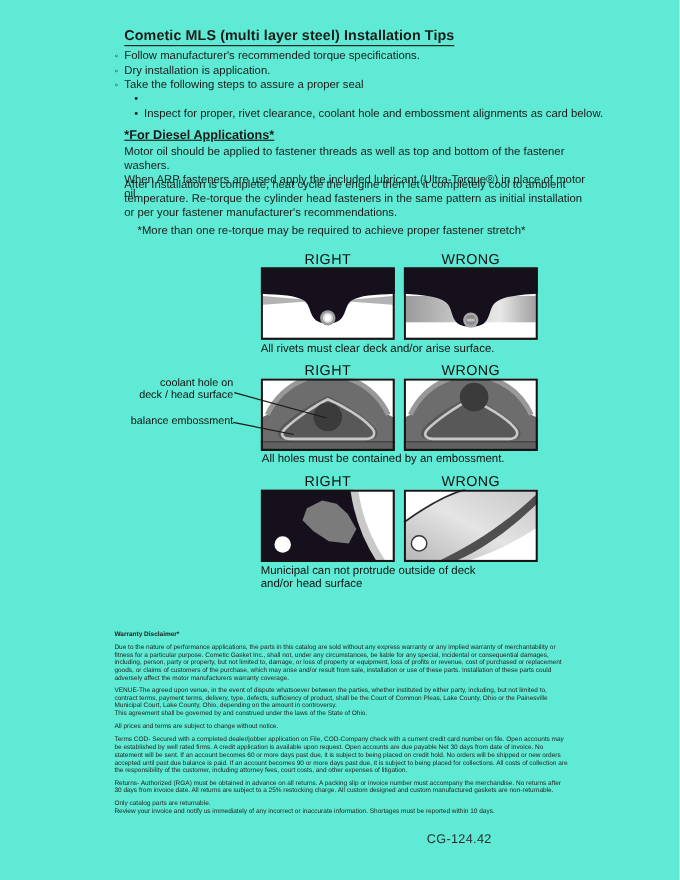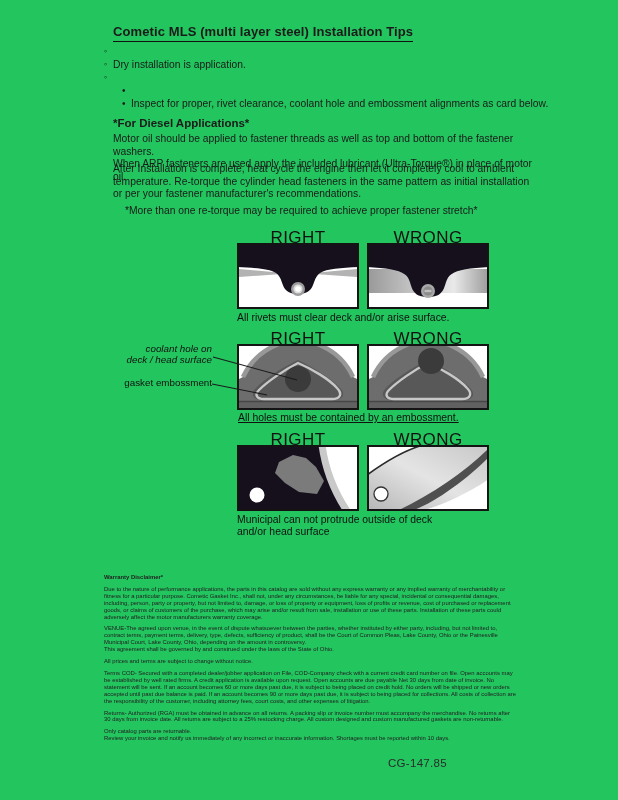--- a/index.html
+++ b/index.html
@@ -13,43 +13,43 @@
   }
   *{margin:0;padding:0;box-sizing:border-box;}
   html,body{background:#ffffff;}
   body{
     font-family:"Liberation Sans","DejaVu Sans",sans-serif;
     color:var(--ink);
   }
   .page{
     position:relative;
     width:618px;height:800px;
-    background:#22c55e;
+    background:#5eead4;
     overflow:hidden;
   }
   .abs{position:absolute;}
 
   .doc-title{
     left:113px;top:24px;
     font-size:13px;font-weight:bold;
     border-bottom:1.6px solid #111;
     padding-bottom:2px;
     letter-spacing:.1px;
     white-space:nowrap;
   }
   .bullets{left:104px;top:45px;font-size:10.3px;line-height:13px;}
   .bullet-row{display:flex;white-space:nowrap;}
   .bullet-mark{width:9px;flex:0 0 9px;font-size:9px;line-height:13px;}
   .sub-bullets{margin-left:18px;}
   .sub-mark{width:9px;flex:0 0 9px;font-size:10px;line-height:13px;}
 
-  .diesel-head{left:113px;top:117px;font-size:11.5px;font-weight:bold;}
+  .diesel-head{left:113px;top:117px;font-size:11.5px;font-weight:bold;text-decoration:underline;}
   .body-para{left:113px;font-size:10.3px;line-height:12.6px;white-space:pre-line;width:420px;}
 
-  .rw-head{width:122px;text-align:center;font-size:17px;letter-spacing:.4px;color:#111;}
+  .rw-head{width:122px;text-align:center;font-size:13px;letter-spacing:.4px;color:#111;}
   .caption{font-size:10.4px;line-height:12px;color:#111;white-space:pre-line;}
 
   .panel{width:122px;height:66px;display:block;}
   .c-ink{fill:var(--diagram-dark);}
   .c-panel{fill:var(--panel-gray);}
   .c-blob{fill:var(--blob-gray);}
   .c-hole{fill:var(--hole-dark);}
   .c-emboss{stroke:var(--emboss-line);}
   .c-band{stroke:var(--band-light);}
 
@@ -76,27 +76,29 @@
 </head>
 <body>
 
 <div class="page">
 
   <div class="abs doc-title">Cometic MLS (multi layer steel) Installation Tips</div>
 
   <div class="abs bullets">
     <div class="bullet-row">
       <span class="bullet-mark">◦</span>
+      <span>Follow manufacturer's recommended torque specifications.</span>
     </div>
     <div class="bullet-row">
       <span class="bullet-mark">◦</span>
       <span>Dry installation is application.</span>
     </div>
     <div class="bullet-row">
       <span class="bullet-mark">◦</span>
+      <span>Take the following steps to assure a proper seal</span>
     </div>
     <div class="sub-bullets">
       <div class="bullet-row">
         <span class="sub-mark">•</span>
       </div>
       <div class="bullet-row">
         <span class="sub-mark">•</span>
         <span>Inspect for proper, rivet clearance, coolant hole and embossment alignments as card below.</span>
       </div>
     </div>
@@ -144,23 +146,23 @@
       <rect x="57.5" y="46.8" width="7" height="2.4" fill="#bfbfbf"></rect>
       <rect x="1" y="1" width="120" height="64" fill="none" stroke="#141414" stroke-width="2"></rect>
     </svg>
   </div>
 
   <div class="abs caption" style="left:237px;top:312px;">All rivets must clear deck and/or arise surface.</div>
 
   <div class="abs rw-head" style="left:237px;top:329px;">RIGHT</div>
   <div class="abs rw-head" style="left:367px;top:329px;">WRONG</div>
 
-  <div class="abs pointer-label" style="top:343px;font-style:italic;">coolant hole on
+  <div class="abs pointer-label" style="top:343px;">coolant hole on
 deck / head surface</div>
-  <div class="abs pointer-label" style="top:377px;">gasket embossment</div>
+  <div class="abs pointer-label" style="top:377px;">balance embossment</div>
 
   <div class="abs" style="left:237px;top:344px;">
     <svg class="panel" viewBox="0 0 122 66">
       <rect class="c-panel" width="122" height="66"></rect>
       <rect y="57" width="122" height="9" fill="#616161"></rect>
       <line x1="0" y1="57.5" x2="122" y2="57.5" stroke="#474747" stroke-width="1.4"></line>
       <path class="c-blob" d="M61,16 C44,24 26,36 18,45 C13,51 17,56 25,56 L97,56 C105,56 109,51 104,45 C96,36 78,24 61,16 Z"></path>
       <path d="M0,0 H42 C26,6 13,18 6,33 L0,36 Z" fill="#ffffff"></path>
       <path d="M42,0 C26,6 13,18 6,33" fill="none" stroke="#989898" stroke-width="4.5"></path>
       <path d="M122,0 H80 C96,6 109,18 116,33 L122,36 Z" fill="#ffffff"></path>
@@ -185,21 +187,21 @@
       <circle class="c-hole" cx="64" cy="17" r="13"></circle>
       <rect x="1" y="1" width="120" height="64" fill="none" stroke="#141414" stroke-width="2"></rect>
     </svg>
   </div>
 
   <svg class="abs leader-overlay" width="270" height="70">
     <line x1="113" y1="17" x2="197" y2="40" stroke="#1a1a1a" stroke-width="1.1"></line>
     <line x1="112" y1="44" x2="167" y2="55" stroke="#1a1a1a" stroke-width="1.1"></line>
   </svg>
 
-  <div class="abs caption" style="left:238px;top:412px;text-decoration:underline;">All holes must be contained by an embossment.</div>
+  <div class="abs caption" style="left:238px;top:412px;">All holes must be contained by an embossment.</div>
 
   <div class="abs rw-head" style="left:237px;top:430px;">RIGHT</div>
   <div class="abs rw-head" style="left:367px;top:430px;">WRONG</div>
 
   <div class="abs" style="left:237px;top:445px;">
     <svg class="panel" viewBox="0 0 122 66">
       <rect width="122" height="66" fill="#ffffff"></rect>
       <rect class="c-ink" width="122" height="66"></rect>
       <path d="M85,0 L122,0 L122,66 L110,66 C96,45 88,22 85,0 Z" fill="#ffffff"></path>
       <path class="c-band" d="M85,0 C88,22 96,45 110,66" fill="none" stroke-width="7"></path>
@@ -235,15 +237,15 @@
     <p>Due to the nature of performance applications, the parts in this catalog are sold without any express warranty or any implied warranty of merchantability or fitness for a particular purpose.  Cometic Gasket Inc., shall not, under any circumstances, be liable for any special, incidental or consequential damages, including, person, party or property, but not limited to, damage, or loss of property or equipment, loss of profits or revenue, cost of purchased or replacement goods, or claims of customers of the purchase, which may arise and/or result from sale, installation or use of these parts.  Installation of these parts could adversely affect the motor manufacturers warranty coverage.</p>
     <p class="tight">VENUE-The agreed upon venue, in the event of dispute whatsoever between the parties, whether instituted by either party, including, but not limited to, contract terms, payment terms, delivery, type, defects, sufficiency of product, shall be the Court of Common Pleas, Lake County, Ohio or the Painesville Municipal Court, Lake County, Ohio, depending on the amount in controversy.</p>
     <p>This agreement shall be governed by and construed under the laws of the State of Ohio.</p>
     <p>All prices and terms are subject to change without notice.</p>
     <p>Terms COD- Secured with a completed dealer/jobber application on File, COD-Company check with a current credit card number on file.  Open accounts may be established by well rated firms.  A credit application is available upon request.  Open accounts are due payable Net 30 days from date of invoice.  No statement will be sent.  If an account becomes 60 or more days past due, it is subject to being placed on credit hold.  No orders will be shipped or new orders accepted until past due balance is paid.  If an account becomes 90 or more days past due, it is subject to being placed for collections.  All costs of collection are the responsibility of the customer, including attorney fees, court costs, and other expenses of litigation.</p>
     <p>Returns- Authorized (RGA) must be obtained in advance on all returns.  A packing slip or invoice number must accompany the merchandise.  No returns after 30 days from invoice date.  All returns are subject to a 25% restocking charge.  All custom designed and custom manufactured gaskets are non-returnable.</p>
     <p class="tight">Only catalog parts are returnable.</p>
     <p>Review your invoice and notify us immediately of any incorrect or inaccurate information.  Shortages must be reported within 10 days.</p>
   </div>
 
-  <div class="abs footer-code">CG-147.85</div>
+  <div class="abs footer-code">CG-124.42</div>
 
 </div>
 
 </body></html>

